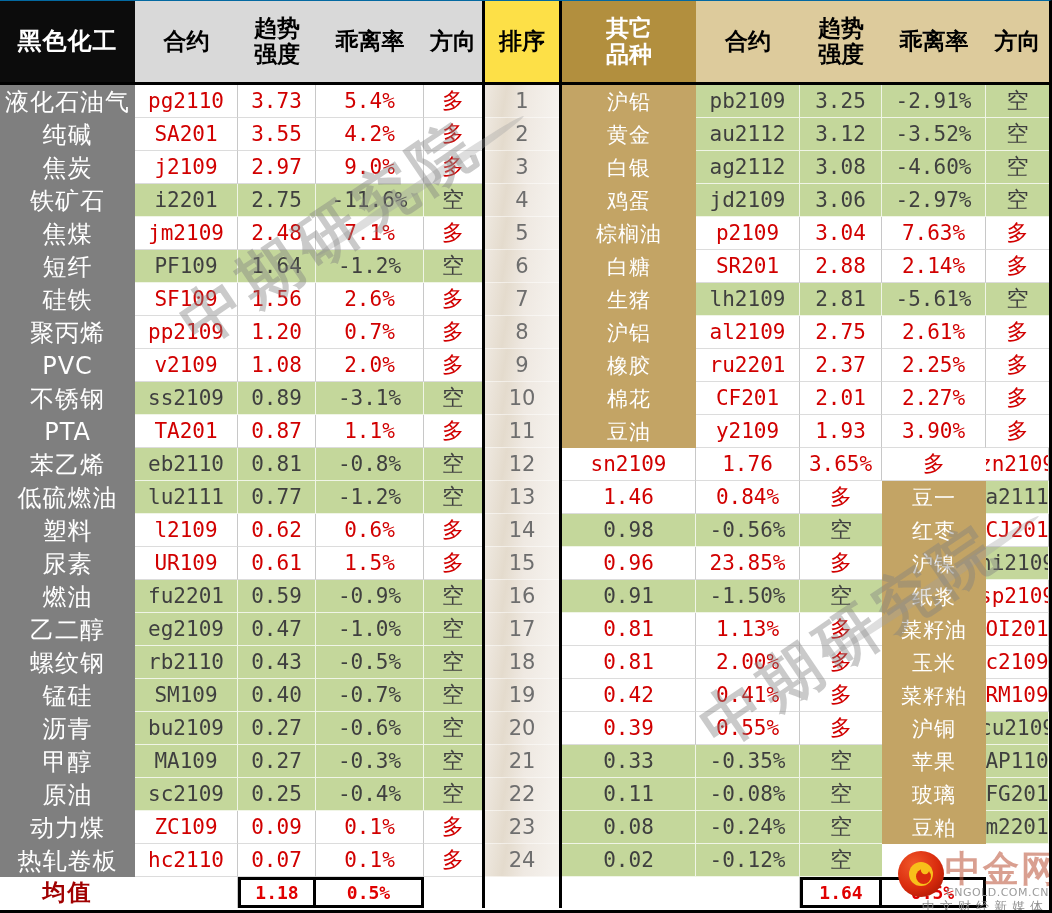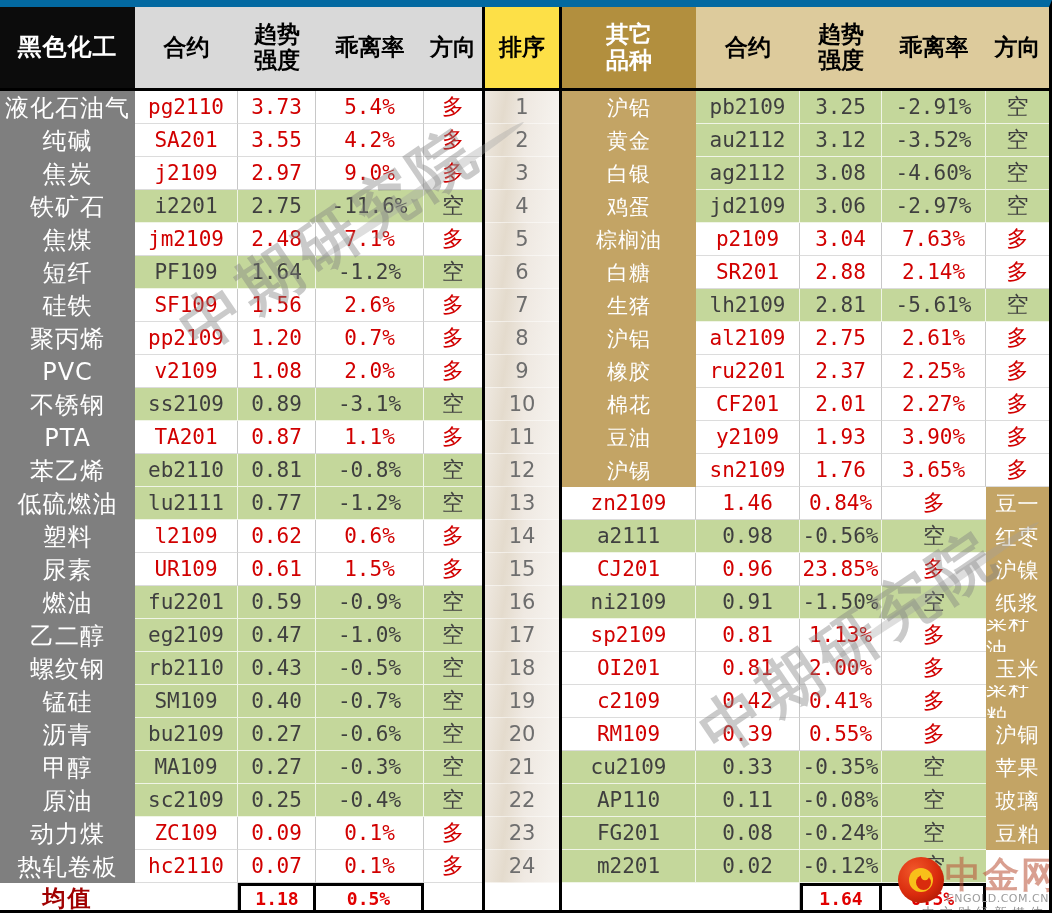--- a/index.html
+++ b/index.html
@@ -1,19 +1,19 @@
 <!DOCTYPE html>
 <html><head>
 <meta charset="utf-8">
 <style>
   html,body { margin:0; padding:0; background:#fff; }
   .app {
     position:relative; width:1052px; height:913px;
     box-sizing:border-box;
-    border-top:7px solid #0369a1; border-bottom:3px solid #000; border-right:3px solid #000;
+    border-top:1px solid #0369a1; border-bottom:3px solid #000; border-right:3px solid #000;
     font-family:"DejaVu Sans","Liberation Sans",sans-serif;
     overflow:hidden; background:#fff;
   }
   .tbl {
     position:absolute; top:0; display:grid;
     grid-template-rows:84px repeat(24,33px) 31px;
   }
   #left-table  { left:0;   width:482px; grid-template-columns:135px 103px 78px 108px 58px; }
   #right-table { left:562px; width:490px; box-sizing:border-box;
                  grid-template-columns:134px 104px 82px 104px 63px; }
@@ -306,21 +306,20 @@
       <div class="cell lbl lbl-tan">棉花</div>
       <div class="cell num c-contract long">CF201</div>
       <div class="cell num c-trend long">2.01</div>
       <div class="cell num c-dev long">2.27%</div>
       <div class="cell dir c-dir long">多</div>
       <div class="cell lbl lbl-tan">豆油</div>
       <div class="cell num c-contract long">y2109</div>
       <div class="cell num c-trend long">1.93</div>
       <div class="cell num c-dev long">3.90%</div>
       <div class="cell dir c-dir long">多</div>
-      <div class="cell lbl lbl-tan">沪锡</div>
       <div class="cell num c-contract long">sn2109</div>
       <div class="cell num c-trend long">1.76</div>
       <div class="cell num c-dev long">3.65%</div>
       <div class="cell dir c-dir long">多</div>
       <div class="cell num c-contract long">zn2109</div>
       <div class="cell num c-trend long">1.46</div>
       <div class="cell num c-dev long">0.84%</div>
       <div class="cell dir c-dir long">多</div>
       <div class="cell lbl lbl-tan">豆一</div>
       <div class="cell num c-contract short">a2111</div>

